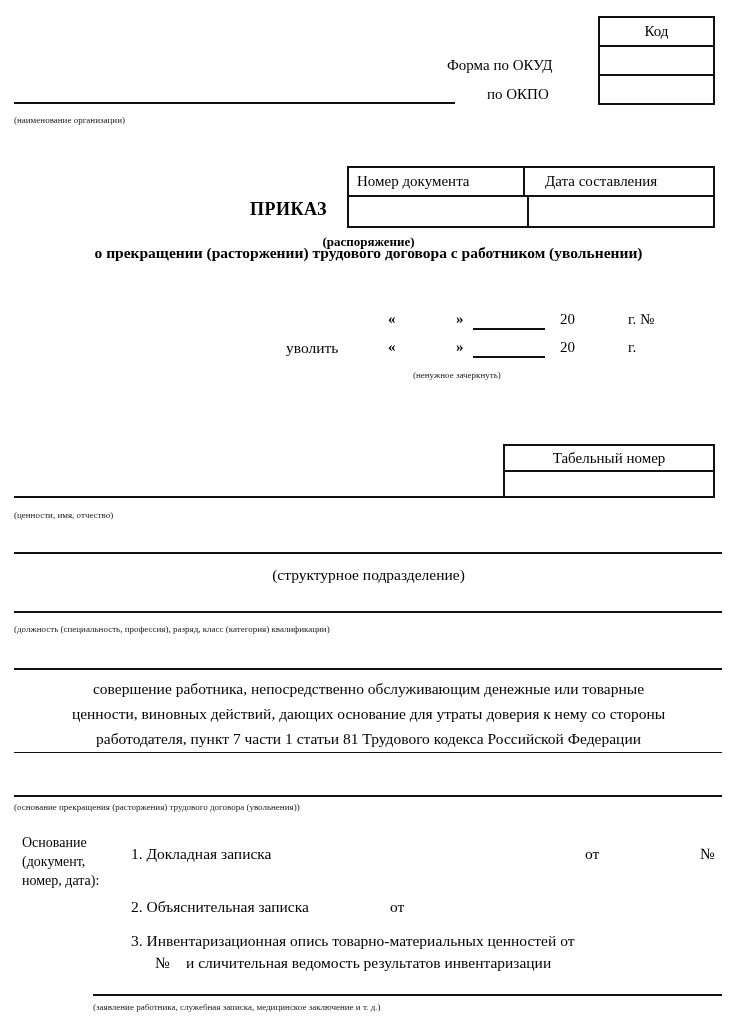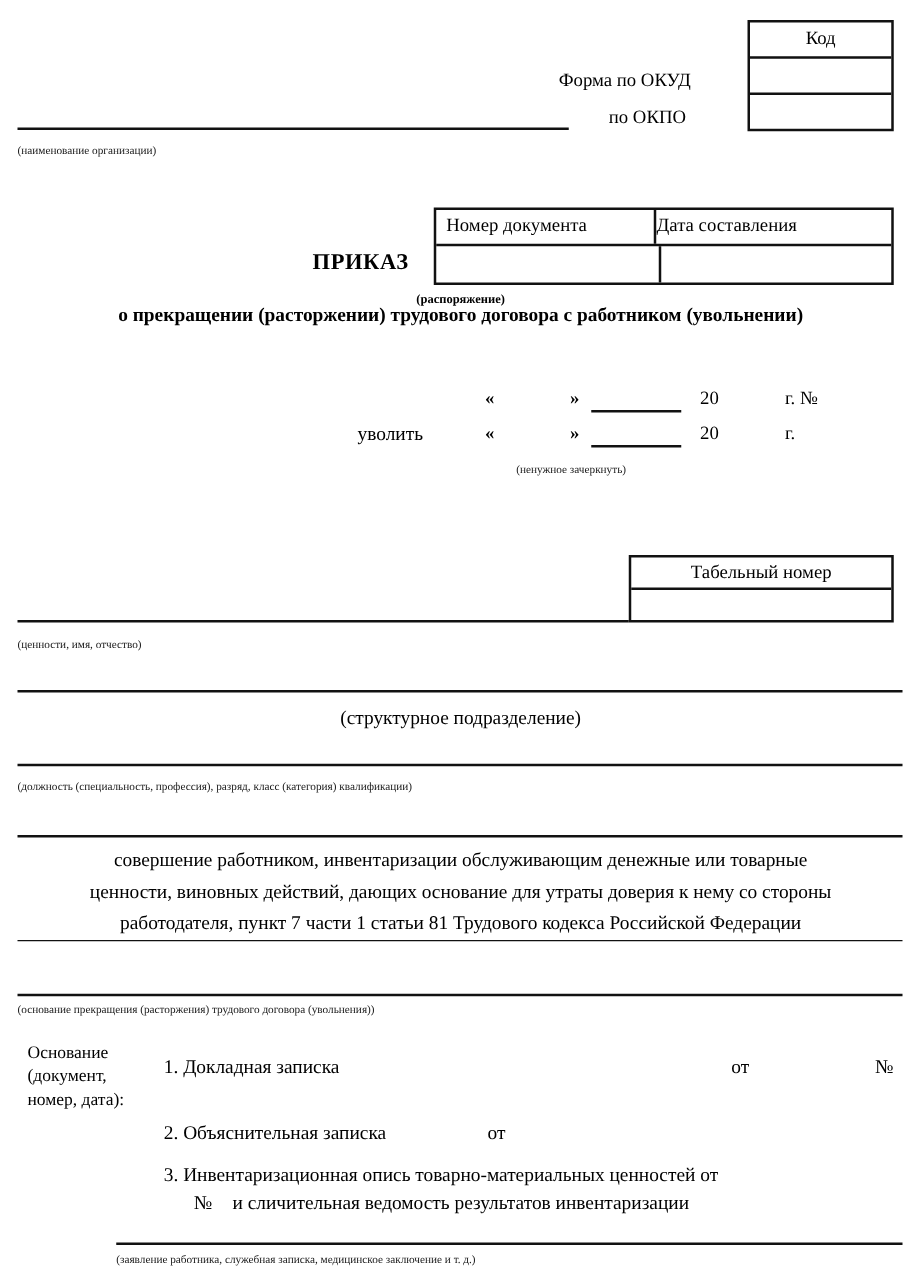--- a/index.html
+++ b/index.html
@@ -115,37 +115,37 @@
 
   <div class="rule" style="left:14px; top:102px; width:441px;"></div>
   <div class="txt" style="left:20px; top:84px; width:430px;"></div>
   <div class="caption" style="left:14px; top:115px; width:441px;">(наименование организации)</div>
 
   <div class="box" style="left:347px; top:166px; width:368px; height:62px;">
     <div class="box-row cellborder-b" style="top:0; height:29px;">
       <div class="cellborder-r" style="box-sizing:border-box; width:180px; height:100%; display:flex; align-items:center; padding-left:8px;">
         <span class="boxlabel">Номер документа</span>
       </div>
-      <div style="box-sizing:border-box; width:192px; height:100%; display:flex; align-items:center; padding-left:0;">
+      <div style="box-sizing:border-box; width:192px; height:100%; display:flex; align-items:center; padding-left:20px;">
         <span class="boxlabel">Дата составления</span>
       </div>
     </div>
     <div class="box-row" style="top:29px; height:29px;">
       <div class="cellborder-r" style="box-sizing:border-box; width:180px; height:100%; display:flex; align-items:center; justify-content:center;">
         <span class="boxlabel"></span>
       </div>
       <div style="box-sizing:border-box; width:184px; height:100%; display:flex; align-items:center; justify-content:center;">
         <span class="boxlabel"></span>
       </div>
     </div>
   </div>
 
   <div class="txt bold" style="left:250px; top:200px; font-size:18px; letter-spacing:0.5px;">ПРИКАЗ</div>
 
-  <div class="center-txt bold" style="left:0; top:234px; width:737px; font-size:10px;">(распоряжение)</div>
+  <div class="center-txt bold" style="left:0; top:234px; width:737px; font-size:13px;">(распоряжение)</div>
   <div class="center-txt bold" style="left:0; top:244px; width:737px; font-size:15.5px;">о прекращении (расторжении) трудового договора с работником (увольнении)</div>
 
 
   <div class="txt bold" style="left:388px; top:311px;">«</div>
   <div class="txt" style="left:404px; top:311px; width:50px;"></div>
   <div class="txt bold" style="left:456px; top:311px;">»</div>
   <div class="blank-line" style="left:473px; top:328px; width:72px;"></div>
   <div class="txt" style="left:473px; top:311px; width:72px;"></div>
   <div class="txt" style="left:560px; top:311px;">20</div>
   <div class="txt" style="left:628px; top:311px;">г. №</div>
@@ -178,21 +178,21 @@
   <div class="rule" style="left:14px; top:552px; width:708px;"></div>
   <div class="center-txt" style="left:0; top:566px; width:737px; font-size:15.5px;">(структурное подразделение)</div>
   <div class="txt" style="left:20px; top:533px; width:690px;"></div>
 
   <div class="rule" style="left:14px; top:611px; width:708px;"></div>
   <div class="caption" style="left:14px; top:624px; width:708px;">(должность (специальность, профессия), разряд, класс (категория) квалификации)</div>
   <div class="txt" style="left:20px; top:592px; width:690px;"></div>
 
   <div class="rule" style="left:14px; top:668px; width:708px;"></div>
 
-  <div class="para" style="left:0; top:676px; width:737px;">совершение работником, инвентаризации обслуживающим денежные или товарные</div>
+  <div class="para" style="left:0; top:676px; width:737px;">совершение работника, непосредственно обслуживающим денежные или товарные</div>
   <div class="para" style="left:0; top:701px; width:737px;">ценности, виновных действий, дающих основание для утраты доверия к нему со стороны</div>
   <div class="para" style="left:0; top:726px; width:737px;">работодателя, пункт 7 части 1 статьи 81 Трудового кодекса Российской Федерации</div>
 
   <div class="rule" style="left:14px; top:752px; width:708px; height:1px;"></div>
   <div class="caption" style="left:14px; top:759px; width:708px;margin-top:43px;">(основание прекращения (расторжения) трудового договора (увольнения))</div>
 
   <div class="rule" style="left:14px; top:795px; width:708px;"></div>
   <div class="txt" style="left:20px; top:776px; width:690px;"></div>
 
   <div class="basis-label" style="left:22px; top:833px;">Основание</div>

